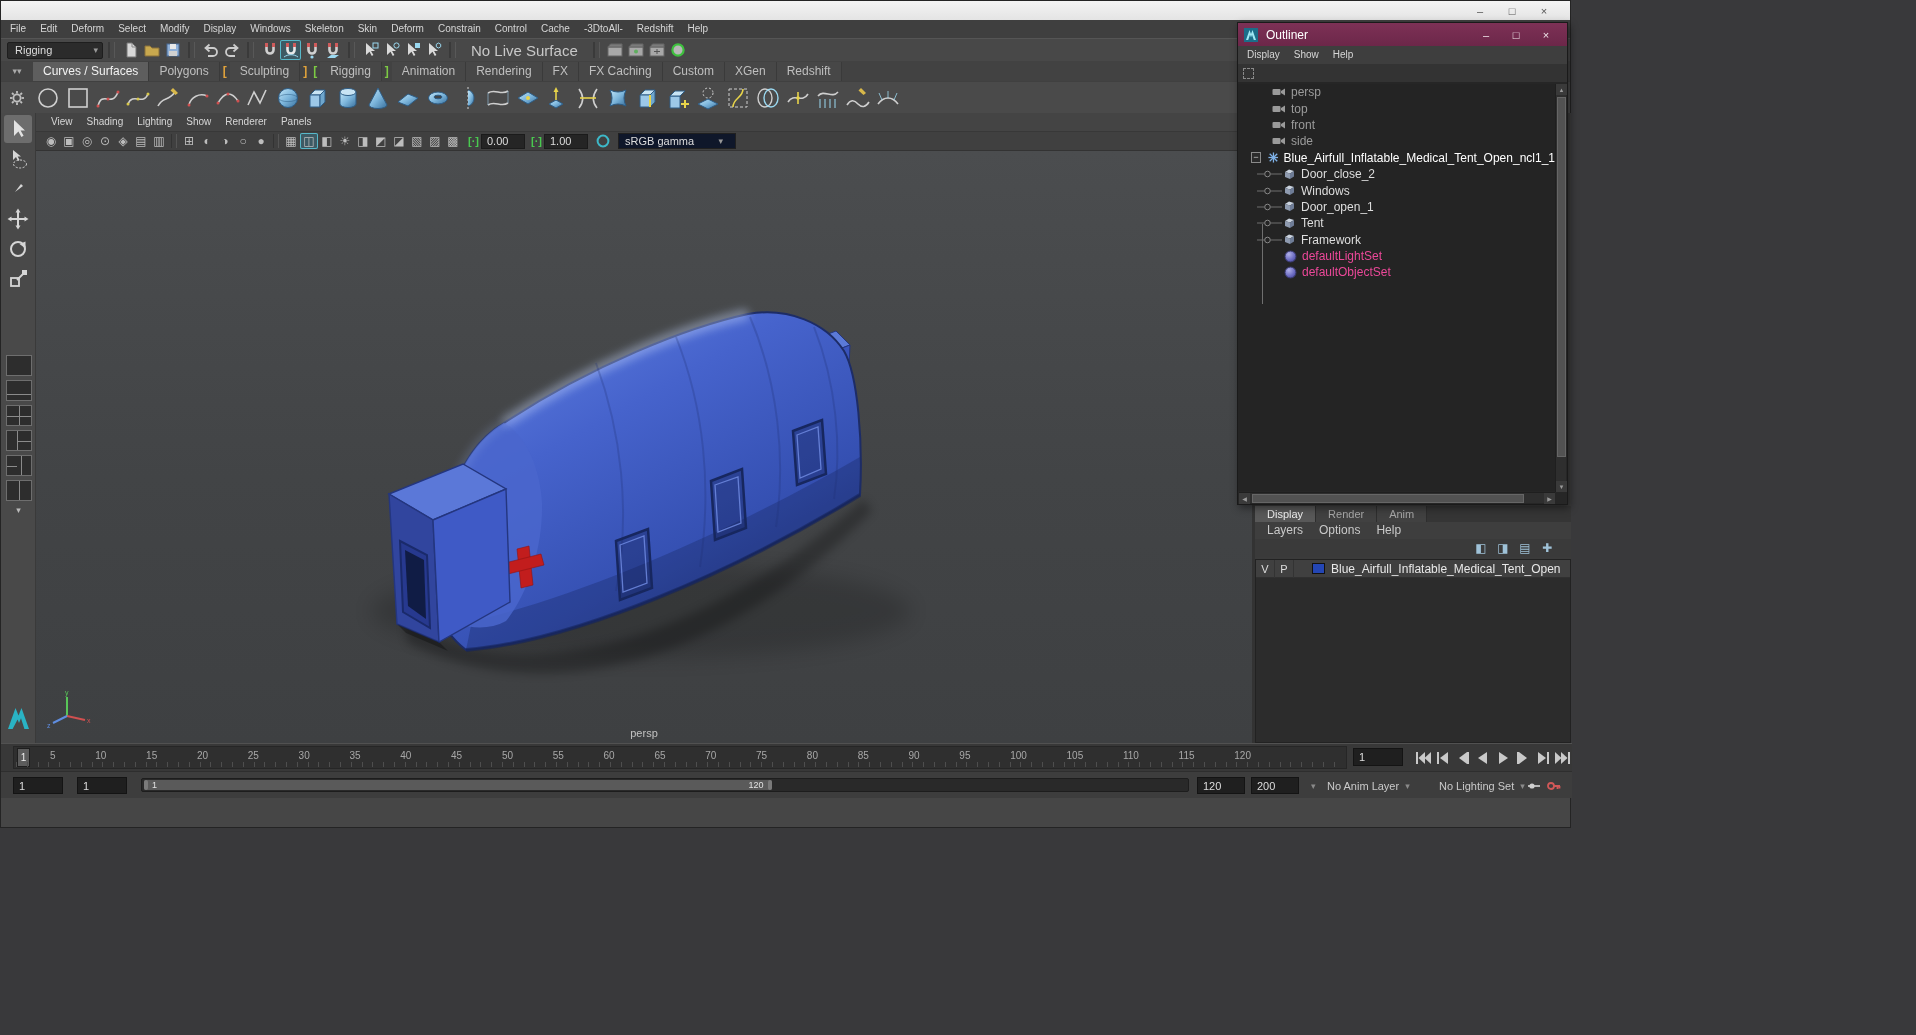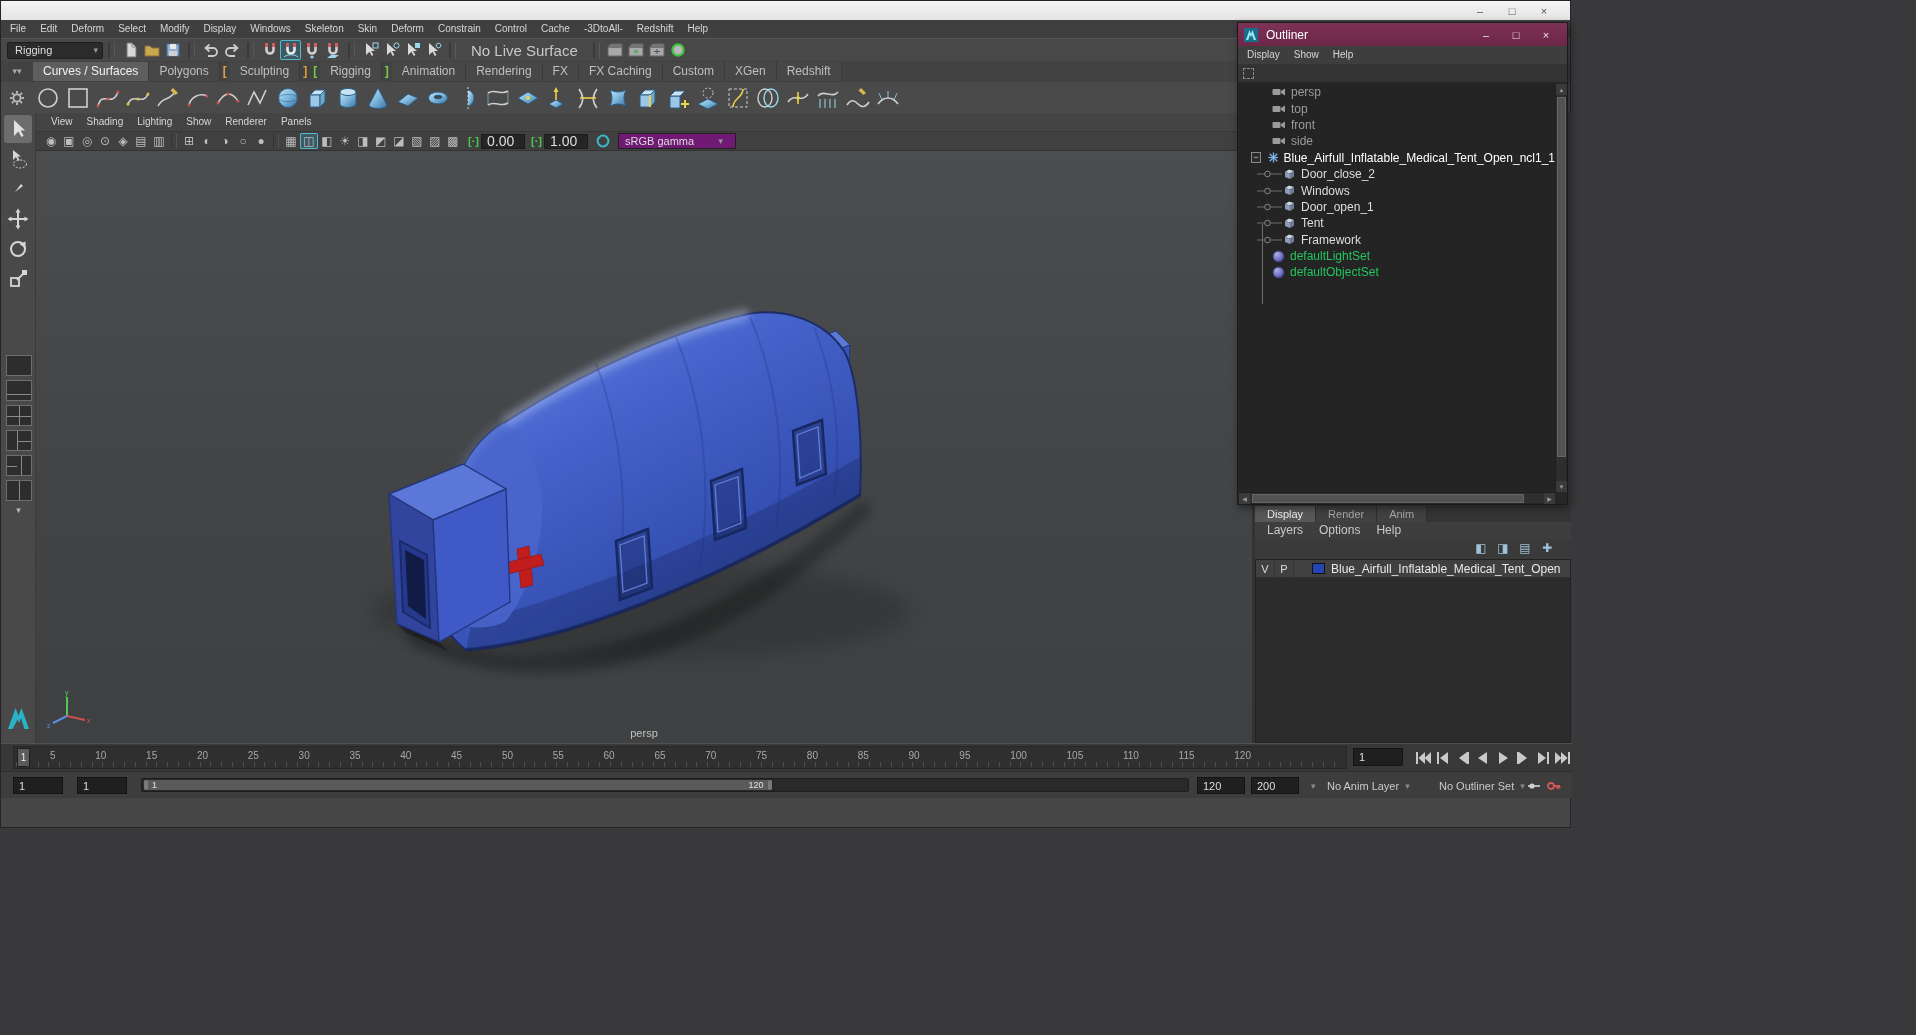--- a/index.html
+++ b/index.html
@@ -49,23 +49,23 @@
 .lomore{width:26px;margin:2px auto;text-align:center;font-size:9px;color:#bbb}
 .mlogo{position:absolute;left:4px;top:592px}
 
 .vp{position:absolute;left:35px;top:112px;width:1216px;height:630px;background:#414345}
 .vpmenus{position:absolute;left:0;top:0;width:100%;height:19px;background:#444;border-bottom:1px solid #383838;display:flex;align-items:center;padding-left:8px}
 .vpbar{position:absolute;left:0;top:19px;width:100%;height:19px;background:#404040;border-bottom:1px solid #333;display:flex;align-items:center;padding-left:6px}
 .vicon{width:18px;height:16px;display:flex;align-items:center;justify-content:center;font-size:12px;color:#bdbdbd}
 .vicon.active{background:#3d5a64;box-shadow:0 0 0 1px #57b8c9 inset;border-radius:2px}
 .vsep{width:6px;height:14px;margin:0 3px;border-left:1px solid #333;border-right:1px solid #555}
 .gbrackets{color:#49c94f;font-size:11px;font-weight:bold;margin:0 2px 0 6px}
-.gfield{width:44px;height:15px;background:#252525;border:1px solid #1b1b1b;font-size:14px;color:#ddd;display:flex;align-items:center;padding-left:5px}
+.gfield{width:44px;height:15px;background:#252525;border:1px solid #1b1b1b;font-size:11px;color:#ddd;display:flex;align-items:center;padding-left:5px}
 .cmcircle{margin:0 4px 0 8px}
-.viewdrop{width:118px;height:16px;background:#701a75;border:1px solid #202020;display:flex;align-items:center;font-size:11px;color:#ddd;padding:0 12px 0 6px;margin-left:4px}
+.viewdrop{width:118px;height:16px;background:#0f172a;border:1px solid #202020;display:flex;align-items:center;font-size:11px;color:#ddd;padding:0 12px 0 6px;margin-left:4px}
 .viewdrop .arr{margin-left:auto;font-size:9px;color:#999}
 .canvas{position:absolute;left:0;top:38px;width:1216px;height:592px;background:linear-gradient(#4b4d4f,#424446 55%,#3e4042)}
 .persplabel{position:absolute;left:0;bottom:4px;width:100%;text-align:center;font-size:11px;color:#c2c2c2}
 .gizmo{position:absolute;left:10px;bottom:12px}
 
 .splitter{position:absolute;left:1251px;top:112px;width:3px;height:630px;background:#333}
 .dock{position:absolute;left:1254px;top:112px;width:316px;height:630px;background:#3b3b3b}
 .ltabs{position:absolute;left:0;top:393px;width:100%;height:16px;display:flex;background:#353535}
 .ltab{height:16px;line-height:16px;padding:0 12px;font-size:11px;color:#a8a8a8;background:#414141;border-right:1px solid #2e2e2e}
 .ltab.active{background:#585858;color:#efefef}
@@ -122,21 +122,21 @@
 .omenus{position:absolute;left:0;top:23px;width:100%;height:18px;background:#3e3e3e;display:flex;align-items:center;padding-left:2px}
 .otoolbar{position:absolute;left:0;top:41px;width:100%;height:18px;background:#333;display:flex;align-items:center;padding-left:5px}
 .filterbox{width:11px;height:11px;border:1px dashed #8a8a8a}
 .otree{position:absolute;left:0;top:61px;right:12px;bottom:13px;background:#242424;overflow:hidden}
 .orow{height:16.4px;display:flex;align-items:center;font-size:12px;white-space:nowrap}
 .orow .lbl{margin-left:5px}
 .cam{padding-left:34px;color:#9b9b9b}
 .rootrow{padding-left:13px;color:#fff}
 .expbox{width:11px;height:11px;border:1px solid #8a8a8a;background:#2b2b2b;font-size:9px;line-height:9px;text-align:center;color:#ccc;margin-right:7px}
 .child{padding-left:19px;color:#dedede}
-.setrow{padding-left:34px;color:#22c55e}
+.setrow{padding-left:46px;color:#ec4899}
 .vline{position:absolute;left:24px;top:140px;width:1px;height:80px;background:#6f6f6f}
 .hscroll{position:absolute;left:1px;bottom:1px;right:12px;height:11px;background:#2e2e2e;border-top:1px solid #1f1f1f}
 .vscroll{position:absolute;top:61px;bottom:12px;right:1px;width:11px;background:#2e2e2e;border-left:1px solid #1f1f1f}
 .sarrow{position:absolute;width:11px;height:11px;font-size:6px;color:#9a9a9a;display:flex;align-items:center;justify-content:center;background:#3a3a3a}
 .hthumb{position:absolute;left:13px;top:1px;height:9px;width:272px;background:#525252;border:1px solid #666}
 .vthumb{position:absolute;left:1px;top:13px;width:9px;height:360px;background:#525252;border:1px solid #666}
 </style>
 </head>
 <body>
 
@@ -873,21 +873,21 @@
     <div class="rfield" style="left:1196px;width:48px">120</div>
     <div class="rfield" style="left:1250px;width:48px">200</div>
     <div class="flatdrop" style="left:1304px">
           <span class="arr">▾</span>
         </div>
     <div class="flatdrop" style="left:1326px">
       <span>No Anim Layer</span>
       <span class="arr">▾</span>
     </div>
     <div class="flatdrop" style="left:1438px">
-      <span>No Outliner Set</span>
+      <span>No Lighting Set</span>
       <span class="arr">▾</span>
     </div>
     <span class="ricon" style="left:1524px">
           <svg width="16" height="16" viewBox="0 0 16 16">
             <rect x="2" y="7" width="12" height="2" fill="#b8b8b8"></rect>
             <circle cx="6" cy="8" r="2.6" fill="#d0d0d0"></circle>
           </svg>
         </span>
     <span class="ricon" style="left:1544px">
           <svg width="16" height="16" viewBox="0 0 16 16">

